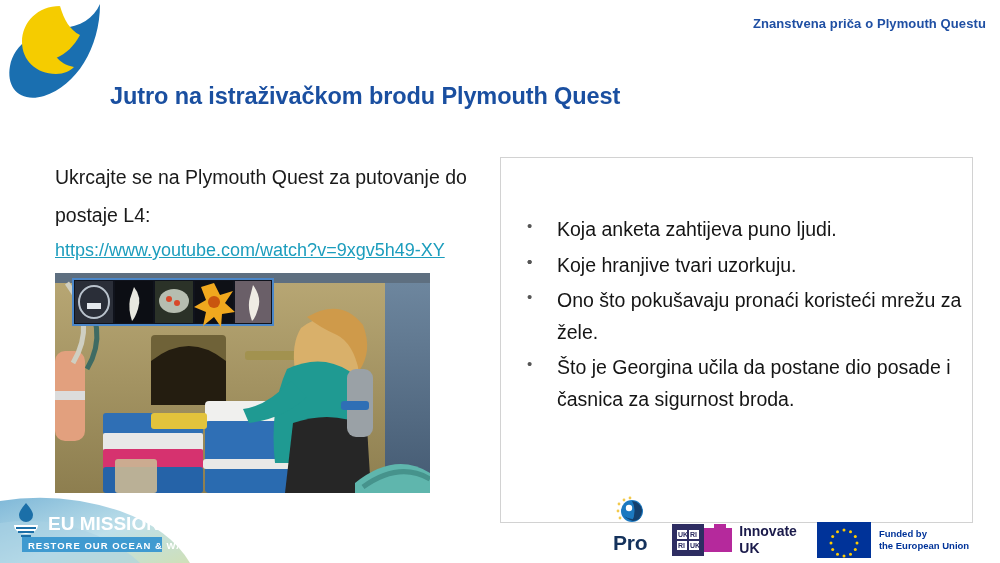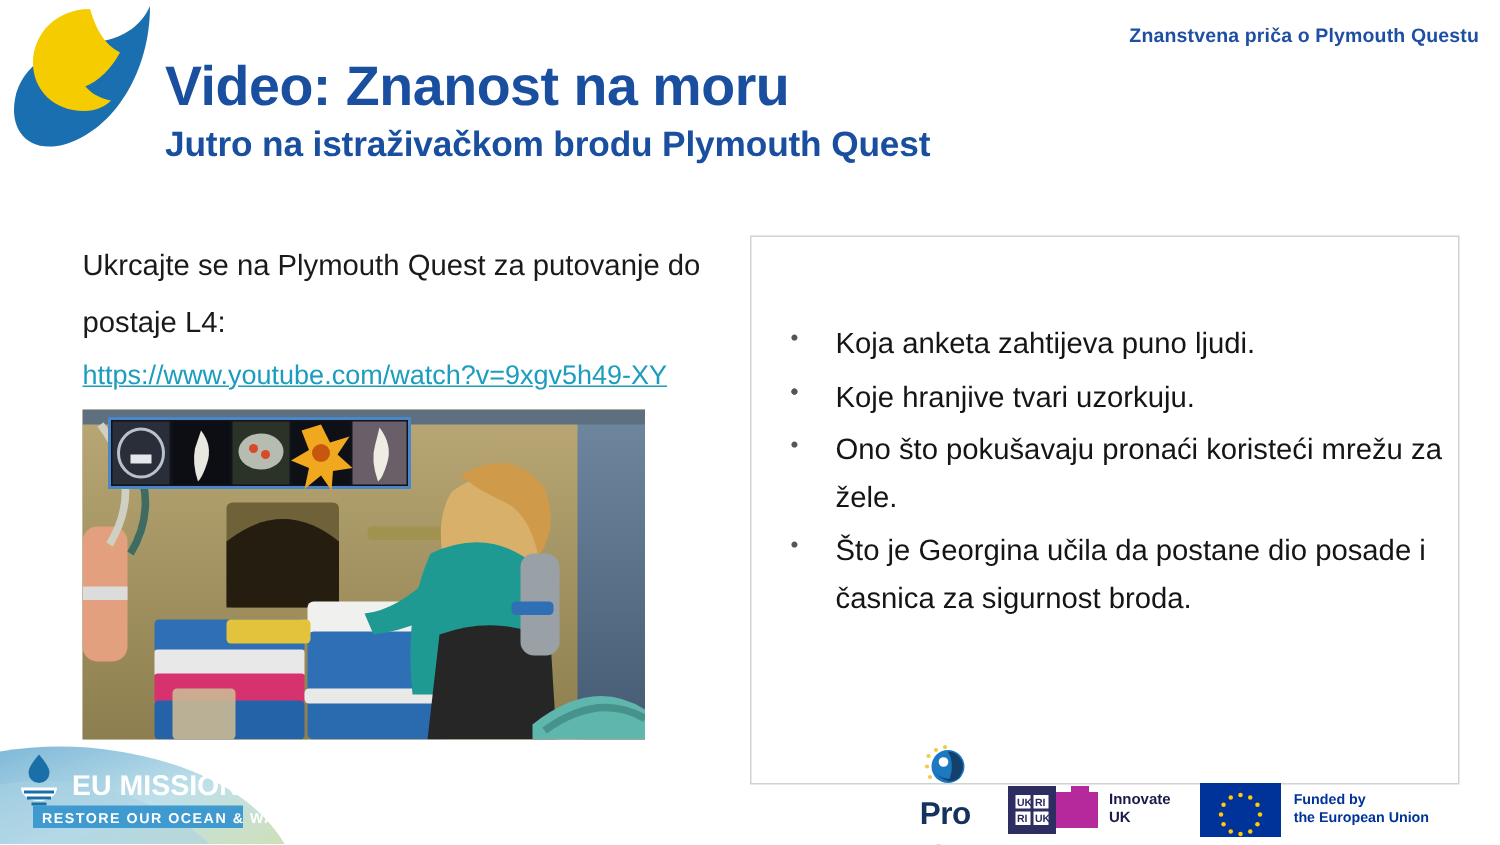--- a/index.html
+++ b/index.html
@@ -81,41 +81,40 @@
   .logorow{
     position:absolute;left:608px;bottom:3px;height:40px;
     display:flex;align-items:center;gap:20px;
   }
   .pro{display:flex;align-items:center;gap:5px;flex-direction:column;}
   .pro .word{font-size:21px;font-weight:bold;letter-spacing:-.3px;}
   .pro .w1{color:#14325c;}
   .pro .w2{color:#1d4ed8;}
 
   .ukri{display:flex;align-items:center;gap:7px;}
-  .ukri .lbl{font-size:10px;font-weight:bold;color:#1b1b4b;line-height:1.25;}
+  .ukri .lbl{font-size:14px;font-weight:bold;color:#1b1b4b;line-height:1.25;}
 
   .eu{display:flex;align-items:center;gap:8px;}
   .eu .flag{width:54px;height:36px;background:#003399;position:relative;}
   .eu .lbl{font-size:9.5px;font-weight:bold;color:#003399;line-height:1.3;white-space:nowrap;}
 </style>
 </head>
 <body>
 
 <div class="slide">
 
   <div class="brandmark">
     <svg viewBox="0 0 104 110" width="104" height="110" aria-hidden="true">
       <path d="M96 2 C96 46 72 84 40 94 C16 101 2 86 6 64 C10 42 32 28 58 26 C76 25 90 16 96 2 Z" fill="#1a6fb0"></path>
       <path d="M56 4 C34 4 18 20 18 40 C18 58 32 72 52 72 C60 72 66 69 70 65 C54 62 46 50 48 36 C49 24 54 12 56 4 Z" fill="#f5cc00"></path>
       <path d="M56 4 C60 18 66 28 76 33 C70 44 62 52 52 56 C44 46 44 24 56 4 Z" fill="#f5cc00"></path>
     </svg>
   </div>
 
   <div class="kicker">Znanstvena priča o Plymouth Questu</div>
-  <div class="title">Video: Znanost na moru</div>
   <div class="subtitle">Jutro na istraživačkom brodu Plymouth Quest</div>
 
   <div class="lead">Ukrcajte se na Plymouth Quest za putovanje do postaje L4:</div>
   <a class="link">https://www.youtube.com/watch?v=9xgv5h49-XY</a>
 
   <div class="photo">
     <svg viewBox="0 0 375 220" preserveAspectRatio="none" aria-hidden="true">
       <defs>
         <linearGradient id="wall" x1="0" y1="0" x2="0" y2="1">
           <stop offset="0" stop-color="#b9a875"></stop>

